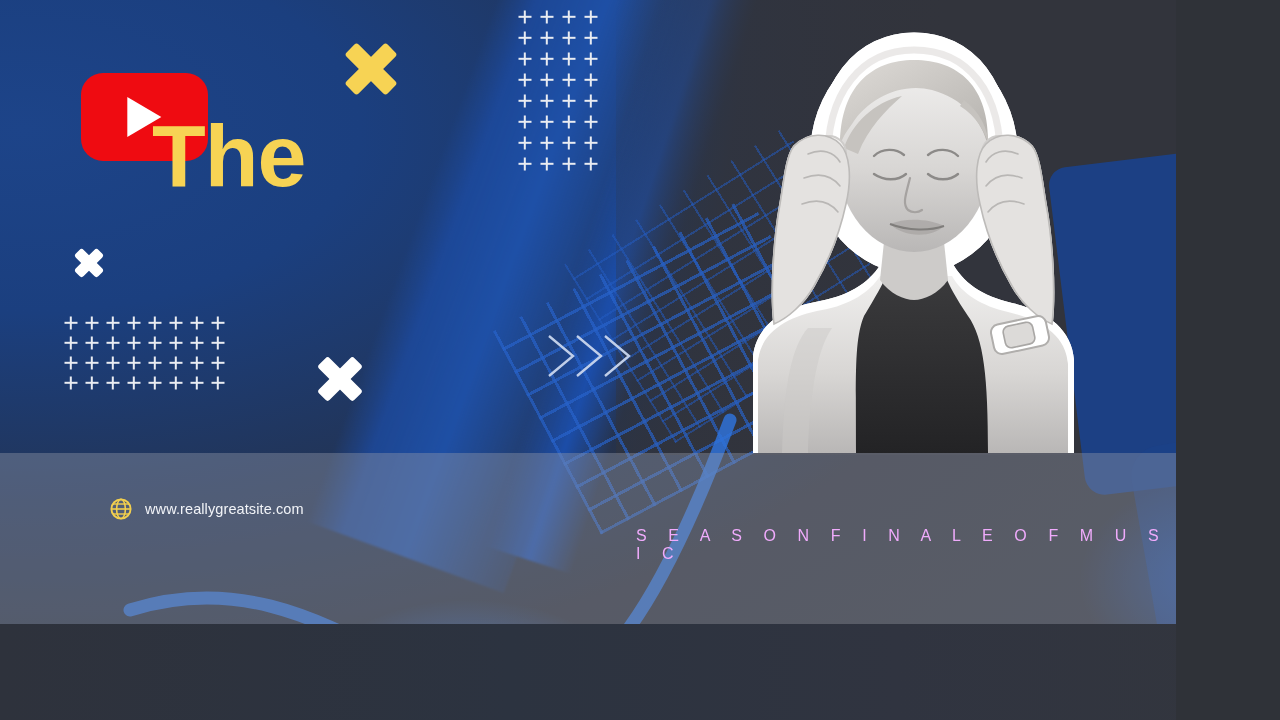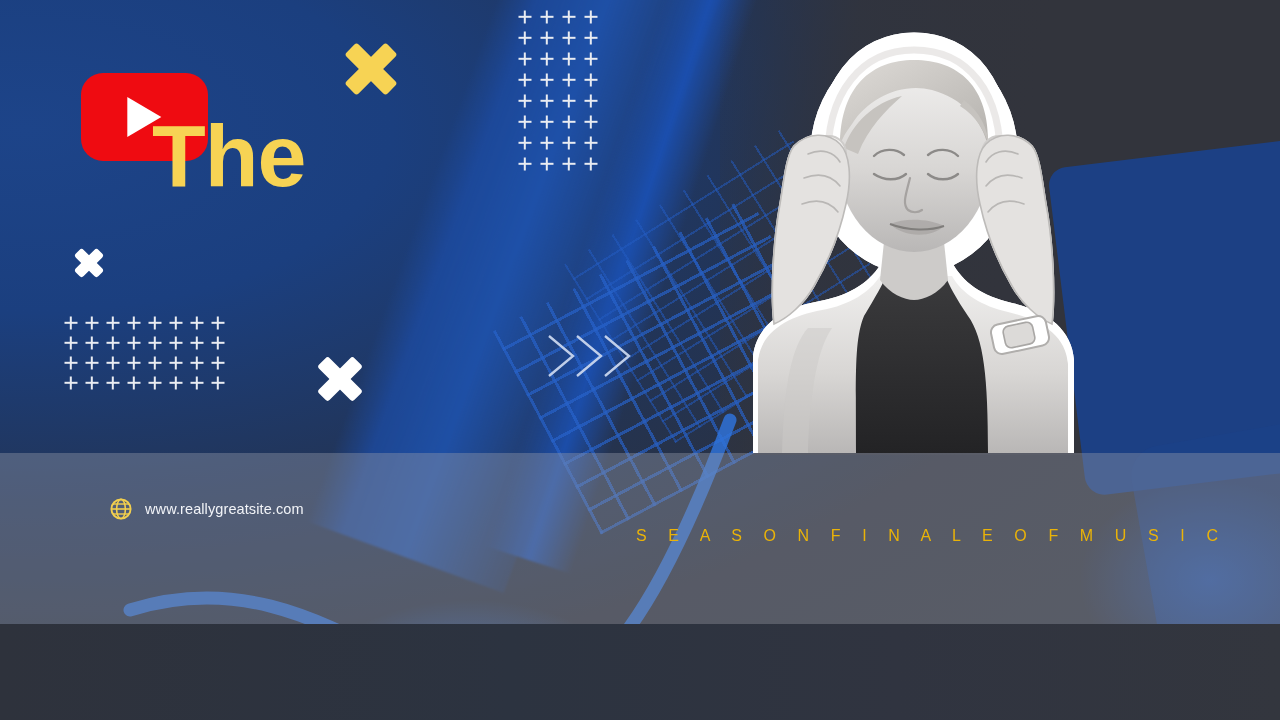--- a/index.html
+++ b/index.html
@@ -2,21 +2,21 @@
 <html><head>
 <meta charset="utf-8">
 <style>
   * { margin:0; padding:0; box-sizing:border-box; }
   html,body { width:1280px; height:720px; overflow:hidden; }
   body {
     font-family:"Liberation Sans", sans-serif;
     background:#2f3238;
     position:relative;
   }
-  #stage { position:absolute; inset:0; width:1280px; height:720px; overflow:hidden; }
+  #stage { position:absolute; inset:0; width:1176px; height:720px; overflow:hidden; }
 
   
   .bg-base {
     position:absolute; inset:0;
     background:
       radial-gradient(130% 115% at 2% 18%, #1d4489 0%, #1b3f7f 22%, #223456 46%, #2d3039 68%, #32343c 100%);
   }
   .bg-dark-right {
     position:absolute; top:0; right:0; width:560px; height:455px;
     background:linear-gradient(100deg, rgba(50,52,60,0) 0%, rgba(50,52,60,.85) 22%, #32343c 52%);
@@ -143,21 +143,21 @@
   .contact-icon {
     width:22px; height:22px; margin-right:13px; flex:0 0 22px;
     display:flex; align-items:center; justify-content:center;
   }
   .contact-text {
     color:#f2f4f8; font-size:14.5px; letter-spacing:.1px;
   }
 
   .tagline {
     position:absolute; left:636px; top:527px;
-    color:#eab308; font-size:16px; letter-spacing:8.6px; font-weight:normal;
+    color:#f0abfc; font-size:16px; letter-spacing:8.6px; font-weight:normal;
   }
 </style>
 </head>
 <body>
 
 <div id="stage">
 
   <div class="bg-base"></div>
   <div class="neck"></div>
   <div class="neck2"></div>

